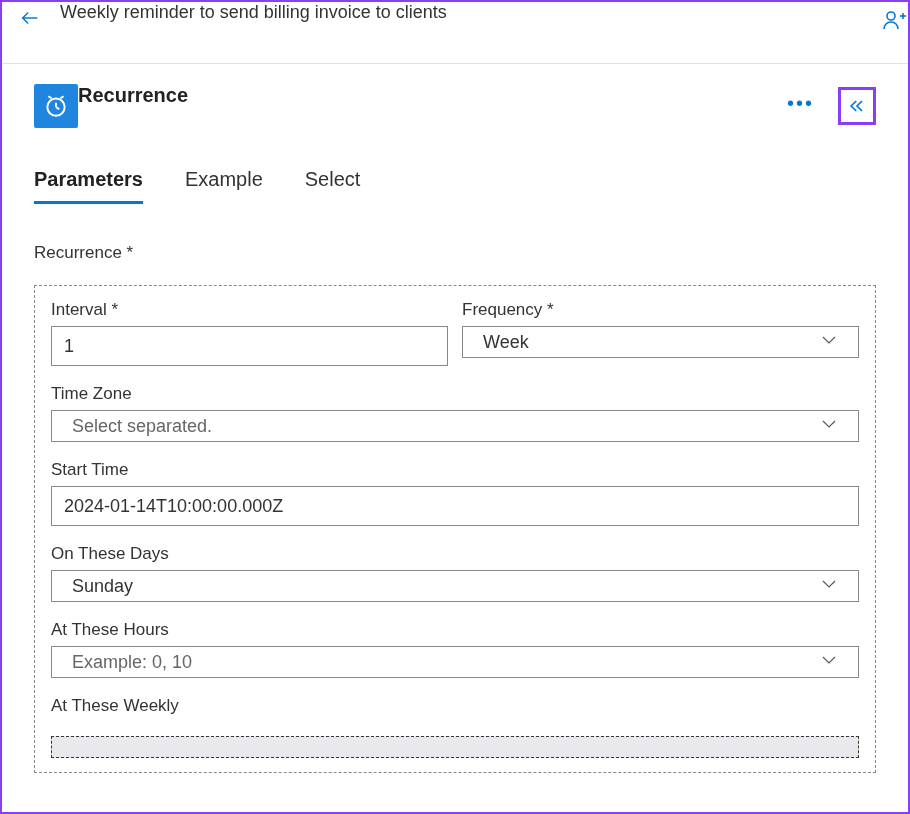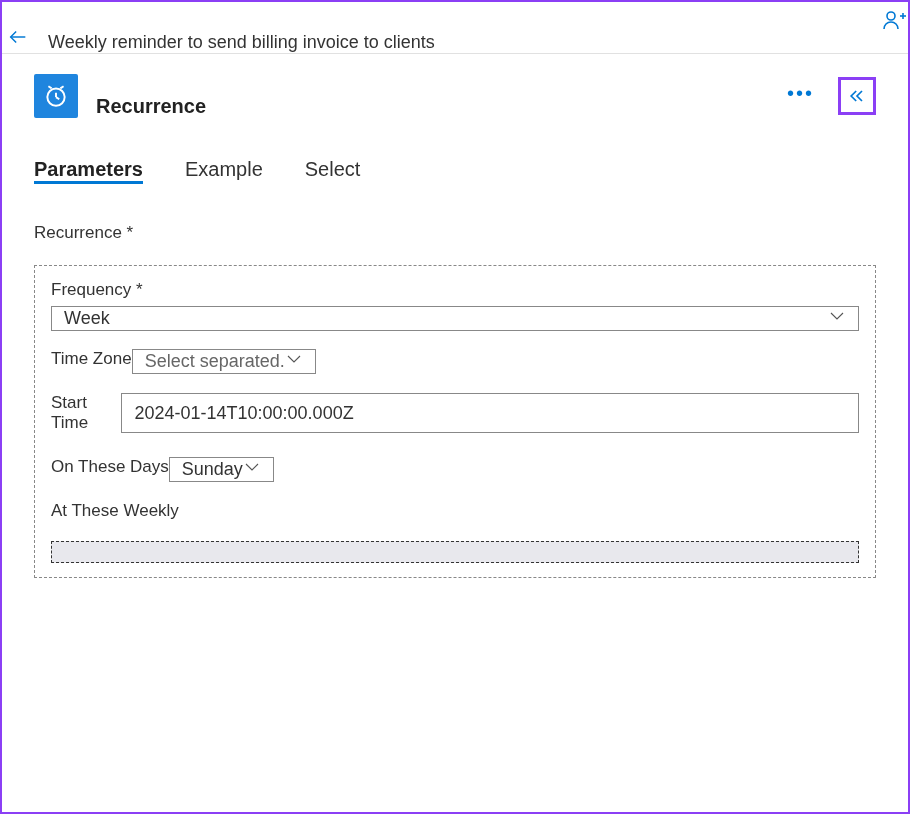--- a/index.html
+++ b/index.html
@@ -11,23 +11,23 @@
       font-family: 'Segoe UI', -apple-system, BlinkMacSystemFont, sans-serif;
       background: #fff;
       width: 910px;
       height: 814px;
       border: 2px solid #8b3ff5;
       position: relative;
       overflow: hidden;
     }
     .top-bar {
       display: flex;
-      align-items: flex-end;
-      height: 52px;
-      padding: 0 0;
+      align-items: flex-start;
+      height: 62px;
+      padding: 0 12px;
       border-bottom: 1px solid #e1e1e1;
     }
     .back-arrow {
       width: 32px;
       height: 32px;
       display: flex;
       align-items: center;
       justify-content: center;
       cursor: pointer;
       color: #0078d4;
@@ -48,22 +48,21 @@
       padding: 20px 32px;
     }
     .card-header {
       display: flex;
       align-items: center;
       justify-content: space-between;
       margin-bottom: 40px;
     }
     .card-header-left {
       display: flex;
-      align-items: flex-end;
-      gap: 18px;
+      align-items: flex-start;
     }
     .trigger-icon {
       width: 44px;
       height: 44px;
       background: #1f85de;
       border-radius: 2px;
       display: flex;
       align-items: center;
       justify-content: center;
       color: white;
@@ -97,20 +96,21 @@
     }
     .tabs {
       display: flex;
       gap: 42px;
       border-bottom: 1px solid transparent;
       margin-bottom: 38px;
     }
     .tab {
       font-size: 20px;
       color: #333;
+      padding-bottom: 10px;
       cursor: pointer;
     }
     .tab.active {
       color: #222;
       font-weight: 600;
       border-bottom: 3px solid #0078d4;
     }
     .section-label {
       font-size: 17px;
       color: #333;
@@ -126,32 +126,32 @@
       margin-bottom: 18px;
     }
     .field {
       flex: 1;
       display: flex;
       flex-direction: column;
     }
     .field-full {
       width: 100%;
       display: flex;
-      flex-direction: row;
+      flex-direction: column;
       margin-bottom: 18px;
     }
     .field-label {
       font-size: 17px;
       color: #333;
       margin-bottom: 6px;
     }
     .input, .select {
-      height: 25px;
+      height: 32px;
       border: 1px solid #888;
-      padding: 0 12px;
+      padding: 0 20px;
       font-size: 18px;
       color: #333;
       background: #fff;
       display: flex;
       align-items: center;
       justify-content: space-between;
       font-family: inherit;
     }
     .select {
       cursor: pointer;
@@ -236,20 +236,24 @@
     <div class="tab active">Parameters</div>
     <div class="tab">Example</div>
     <div class="tab">Select</div>
   </div>
 
   <div class="section-label">Recurrence *</div>
 
   <div class="fieldset">
     <div class="field-row">
       <div class="field">
+        <div class="field-label">Interval *</div>
+        <input type="text" class="text-input" value="1" style="">
+      </div>
+      <div class="field">
         <div class="field-label">Frequency *</div>
         <div class="select">
           <span class="select-value">Week</span>
           <span class="chevron">
             <svg width="18" height="18" viewBox="0 0 24 24" fill="none" stroke="currentColor" stroke-width="1.5">
                 <polyline points="4,8 12,16 20,8"></polyline>
               </svg>
           </span>
         </div>
       </div>
@@ -277,20 +281,31 @@
       <div class="select">
         <span class="select-value">Sunday</span>
         <span class="chevron">
           <svg width="18" height="18" viewBox="0 0 24 24" fill="none" stroke="currentColor" stroke-width="1.5">
               <polyline points="4,8 12,16 20,8"></polyline>
             </svg>
         </span>
       </div>
     </div>
 
+    <div class="field-full">
+      <div class="field-label">At These Hours</div>
+      <div class="select">
+        <span class="select-placeholder">Example: 0, 10</span>
+        <span class="chevron">
+          <svg width="18" height="18" viewBox="0 0 24 24" fill="none" stroke="currentColor" stroke-width="1.5">
+              <polyline points="4,8 12,16 20,8"></polyline>
+            </svg>
+        </span>
+      </div>
+    </div>
 
     <div class="field-full" style="margin-bottom:14px;">
       <div class="field-label">At These Weekly</div>
     </div>
 
     <div class="preview-box"></div>
   </div>
 </div>
 
 </body></html>

